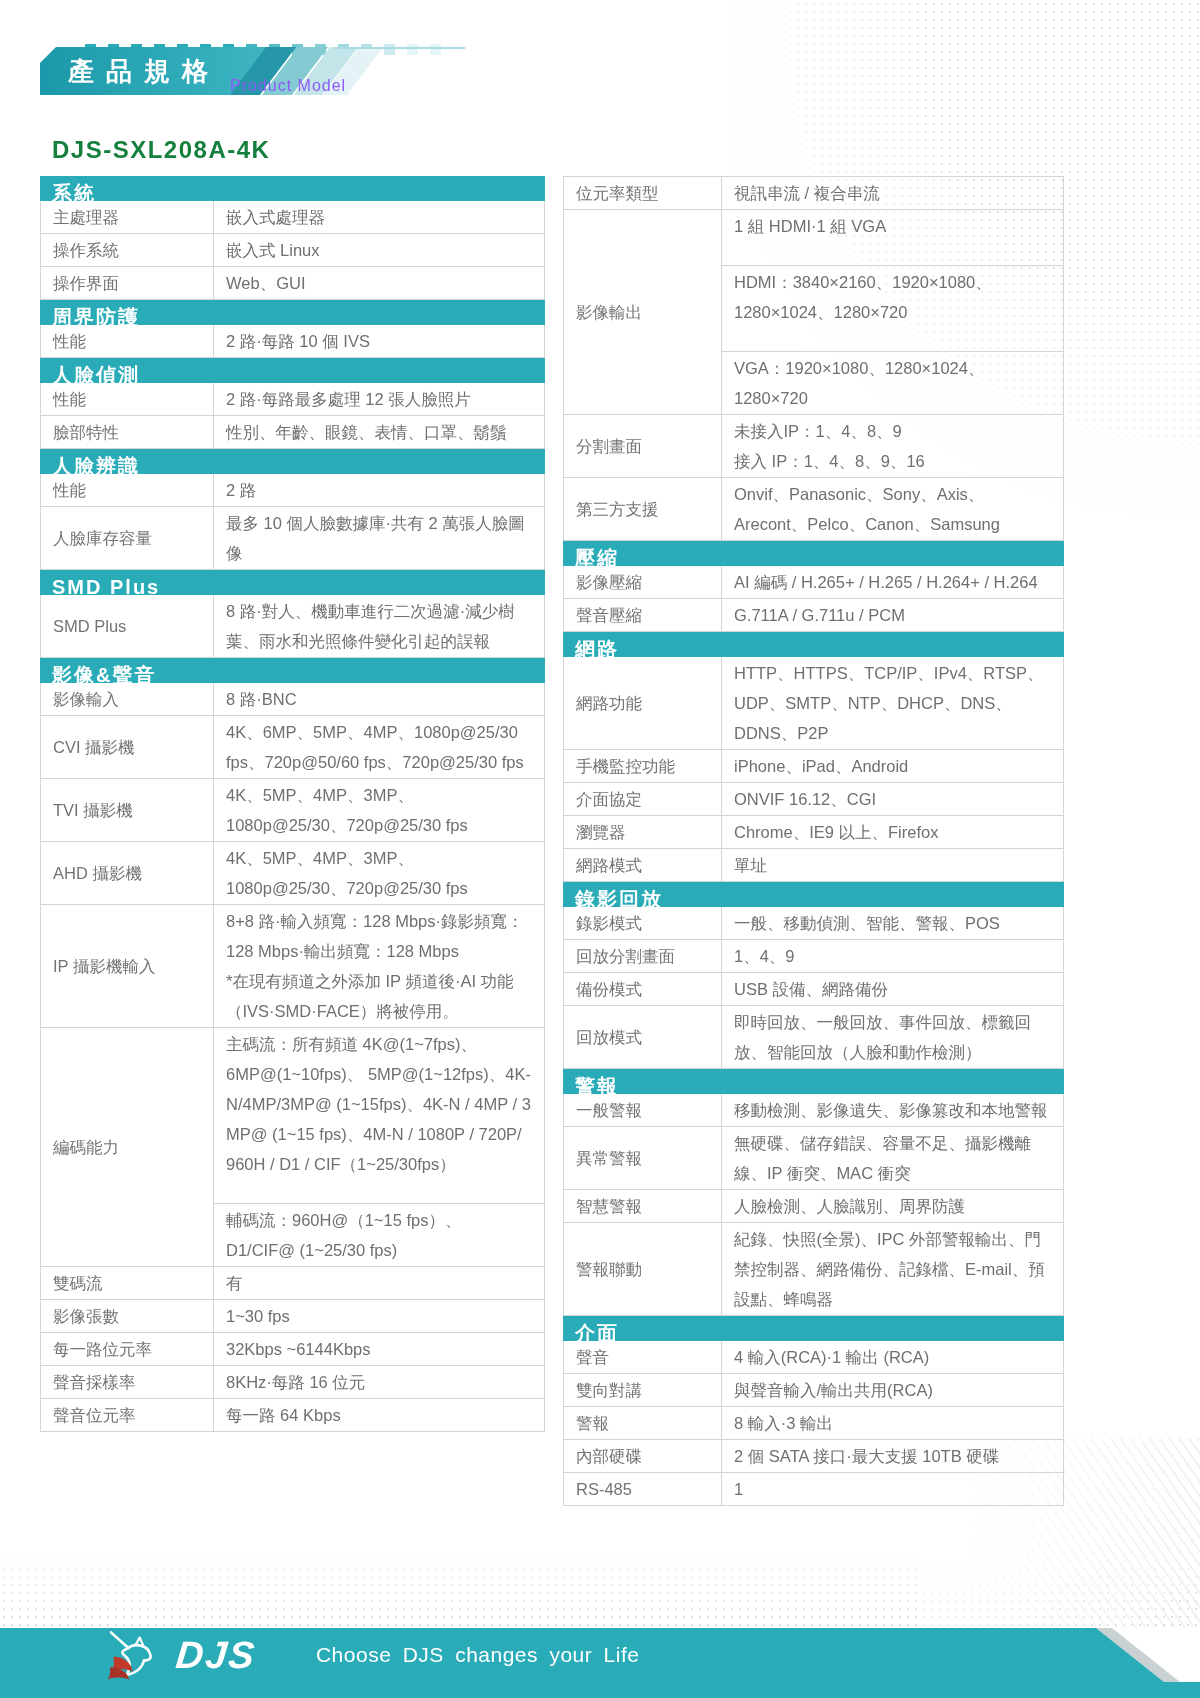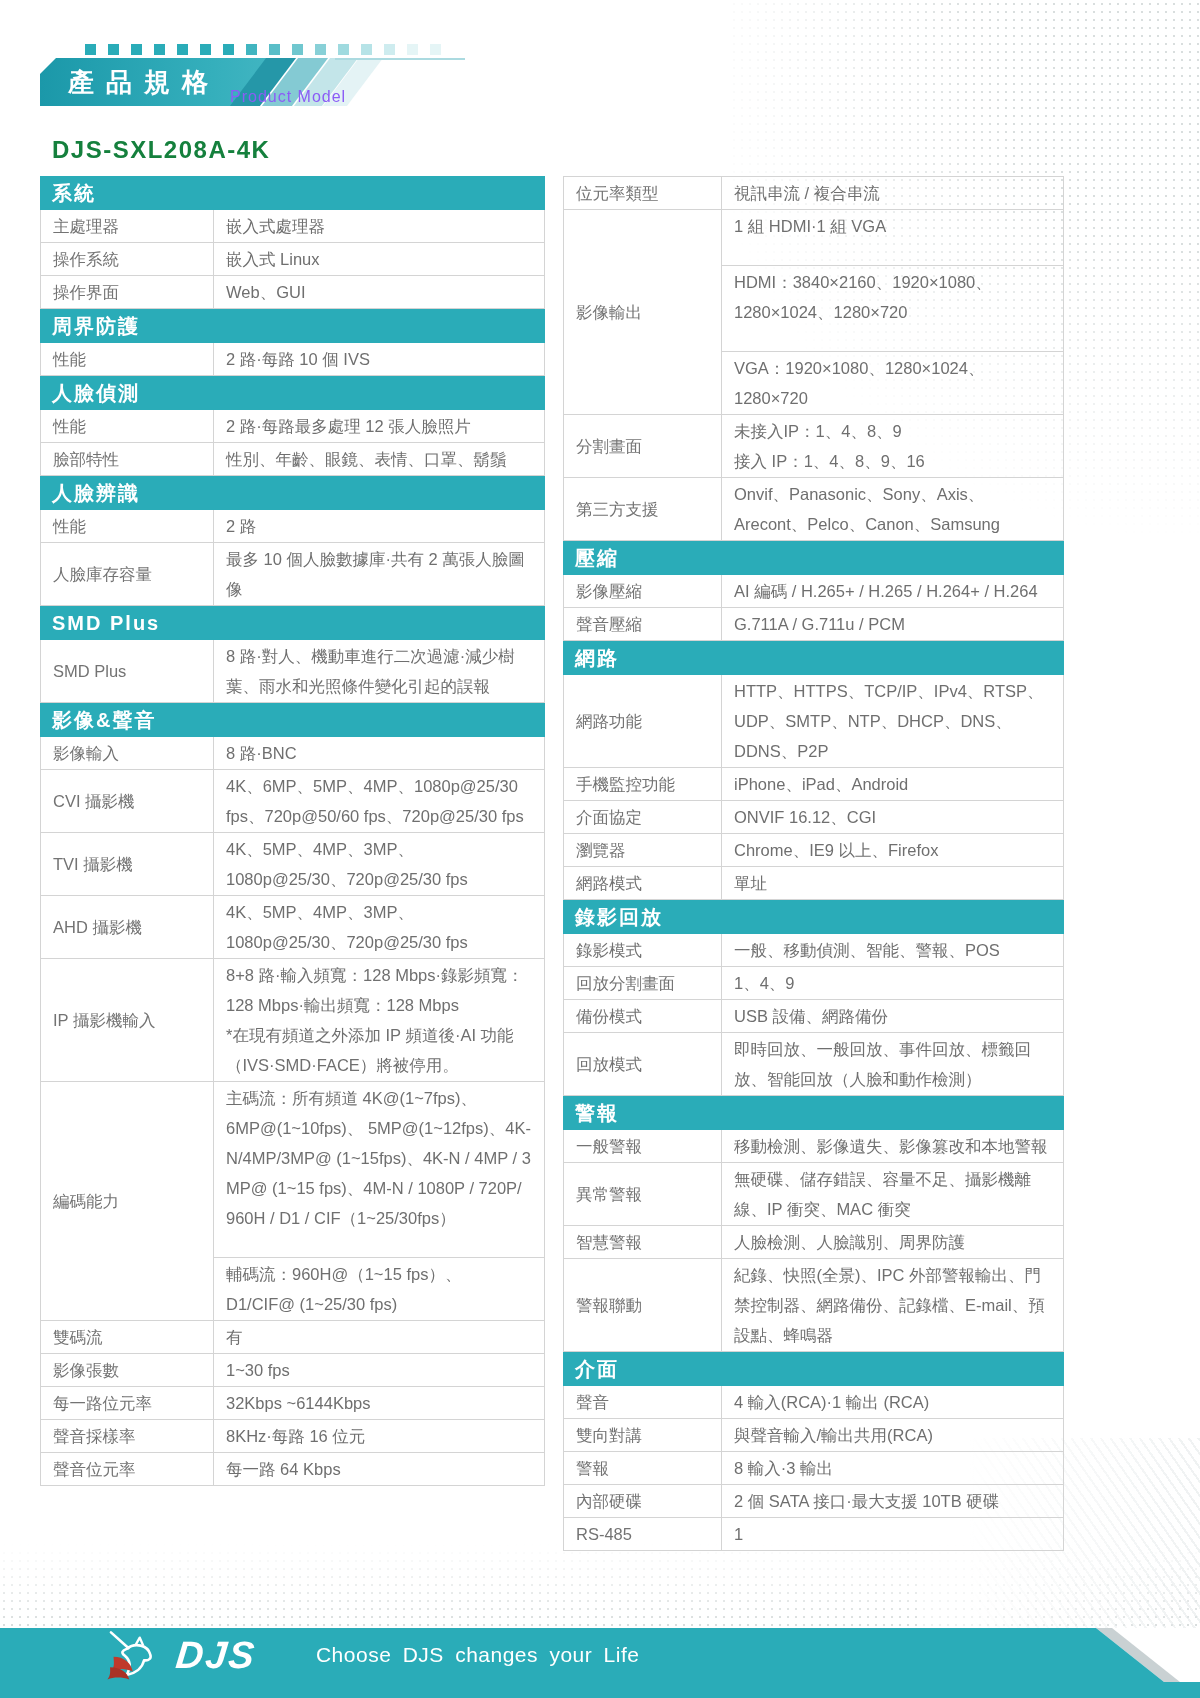--- a/index.html
+++ b/index.html
@@ -19,21 +19,21 @@
     background-size:100% 100%, 8px 8px;}
   .texture-br{position:absolute;right:0;bottom:70px;width:280px;height:190px;pointer-events:none;opacity:.55;
     background-image:
       linear-gradient(to left, rgba(255,255,255,0) 0%, #ffffff 82%),
       repeating-linear-gradient(55deg, #e3e8e9 0 2px, transparent 2px 8px);
     background-size:100% 100%;}
 
   
   .dots-row{position:absolute;left:85px;top:44px;display:flex;gap:12px;}
   .dots-row span{width:11px;height:11px;background:#2aacb8;display:inline-block;}
-  .banner{position:absolute;left:40px;top:58px;width:430px;height:48px;}
+  .banner{position:absolute;left:40px;top:47px;width:430px;height:48px;}
   .banner-main{position:absolute;left:0;top:0;width:248px;height:48px;
     background:linear-gradient(90deg,#1b98a9 0%,#35afbc 70%,#45b7c3 100%);
     clip-path:polygon(16px 0, 248px 0, 212px 48px, 0 48px, 0 16px);
     display:flex;align-items:center;}
   .banner-main span{color:#fff;font-size:26px;font-weight:bold;letter-spacing:12px;padding-left:28px;white-space:nowrap;}
   .strip{position:absolute;top:0;height:48px;transform:skewX(-37deg);}
   .strip.s1{left:208px;width:30px;background:#2597a8;}
   .strip.s2{left:240px;width:30px;background:#84cad3;}
   .strip.s3{left:272px;width:28px;background:#c3e5e9;}
   .strip.s4{left:301px;width:24px;background:#e4f3f5;}
@@ -44,21 +44,21 @@
 
   
   .columns{position:absolute;left:40px;top:176px;display:flex;}
   .col{display:block;}
   .col-left{width:505px;}
   .col-right{width:501px;margin-left:18px;}
   .col-left .lbl{width:148px;}
   .col-right .lbl{width:133px;}
 
   .sec-header{background:#2aacb8;color:#ffffff;font-weight:bold;font-size:20px;
-    padding:0 12px;line-height:34px;height:34px;letter-spacing:2px;}
+    padding:0 12px;line-height:34px;height:25px;letter-spacing:2px;}
   .group{border:1px solid #d4d4d4;border-top:none;}
   .group.no-hdr{border-top:1px solid #d4d4d4;}
   .row{display:flex;align-items:stretch;}
   .row + .row{border-top:1px solid #d4d4d4;}
   .lbl{flex:none;border-right:1px solid #d4d4d4;padding:1px 12px;
     display:flex;align-items:center;font-size:16.5px;color:#737373;line-height:30px;}
   .vals{flex:1;display:flex;flex-direction:column;}
   .cell{flex:1;padding:1px 12px;font-size:16.5px;color:#6f6f6f;line-height:30px;
     white-space:pre-line;display:flex;align-items:center;}
   .cell > span{display:block;}

